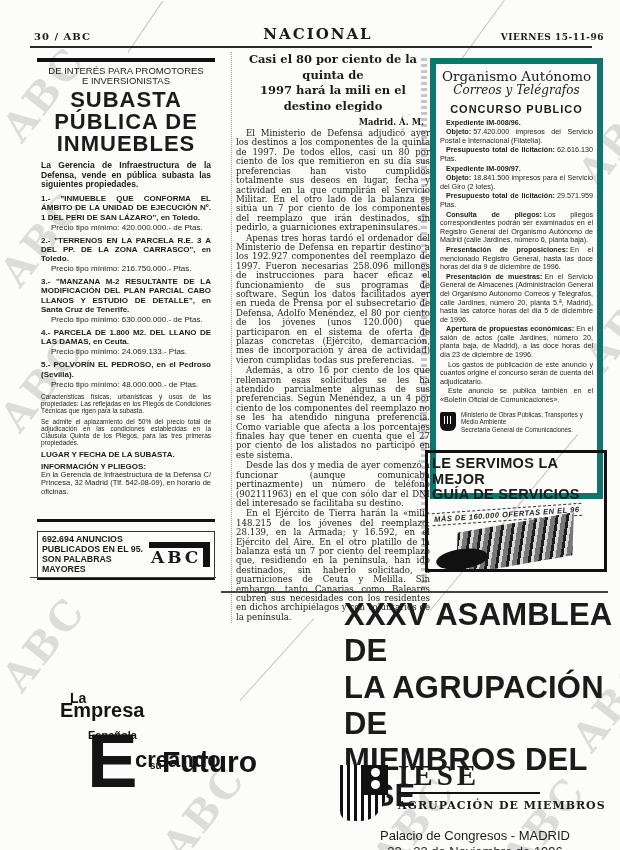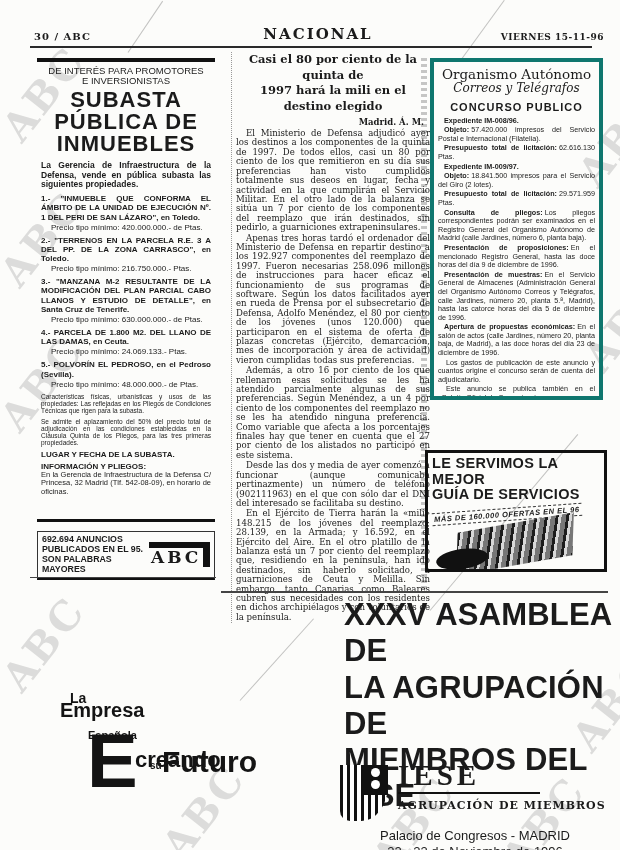--- a/index.html
+++ b/index.html
@@ -38,22 +38,22 @@
   .abc-word{font-family:"DejaVu Serif",serif;font-weight:bold;font-size:17px;letter-spacing:3px;text-align:center;line-height:1.1;}
   
   .article{position:absolute;left:231px;top:52px;width:199px;z-index:2;border-left:1px dotted #999;
            padding-left:4px;box-sizing:border-box;}
   .headline{font-size:11.5px;font-weight:bold;text-align:center;line-height:1.35;}
   .byline{text-align:right;font-size:8.5px;font-weight:bold;margin:3px 6px 2px 0;}
   .article p{font-size:8.6px;line-height:9.4px;text-align:justify;margin:0 0 1px;text-indent:10px;}
   .film-strip{position:absolute;left:421px;top:58px;width:6px;height:532px;z-index:1;opacity:.55;
               background:repeating-linear-gradient(#9a9a9a 0 3px,#fff 3px 6px);}
   
-  .correos{position:absolute;left:430px;top:58px;width:173px;height:342px;overflow:hidden;z-index:2;
-           border:4px solid #0f766e;box-sizing:border-box;padding:5px 4px;font-family:"Liberation Sans",sans-serif;}
+  .correos{position:absolute;left:430px;top:58px;width:173px;height:441px;overflow:hidden;z-index:2;
+           border:6px solid #0f766e;box-sizing:border-box;padding:5px 4px;font-family:"Liberation Sans",sans-serif;}
   .correos .org1{font-family:"DejaVu Serif",serif;font-size:13.5px;text-align:center;line-height:1.1;}
   .correos .org2{font-family:"DejaVu Serif",serif;font-style:italic;font-size:12px;text-align:center;line-height:1.15;}
   .correos .ctitle{font-size:11px;font-weight:bold;text-align:center;letter-spacing:1px;margin:5px 0 4px;}
   .correos p{font-size:7.2px;line-height:8.6px;text-align:justify;margin:0 0 1px;text-indent:6px;}
   .correos .lead{font-weight:bold;margin-right:2px;}
   .correos .cfoot{display:flex;align-items:center;gap:5px;margin-top:6px;}
   .crest{width:16px;height:19px;background:#111;border-radius:2px 2px 6px 6px;position:relative;flex:0 0 auto;}
   .crest:before{content:"";position:absolute;left:4px;top:4px;width:8px;height:8px;
                 background:repeating-linear-gradient(90deg,#fff 0 1px,transparent 1px 3px);}
   .cfoot-txt{font-size:6.3px;line-height:1.2;}

